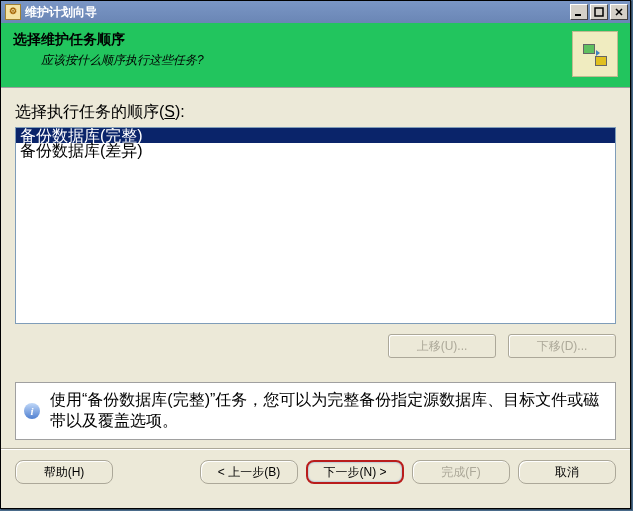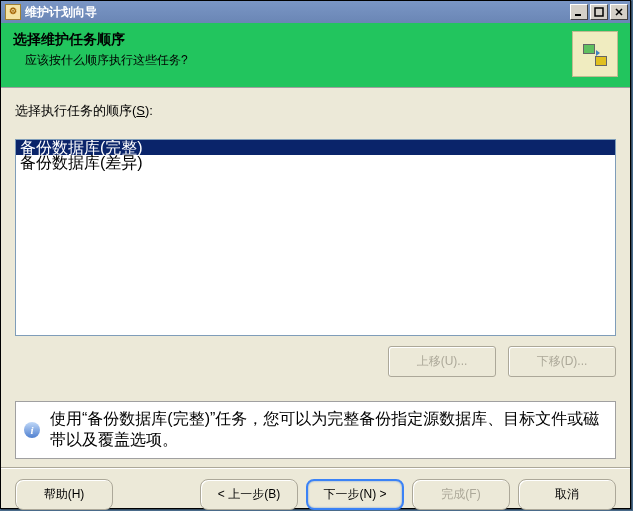--- a/index.html
+++ b/index.html
@@ -66,21 +66,22 @@
   .header-text { flex: 1; }
   .header-title {
     font-size: 14px;
     font-weight: bold;
     color: #000;
     margin-bottom: 3px;
   }
   .header-subtitle {
     font-size: 12px;
     color: #000;
-    margin-left: 12px;
+    margin-left: 28px;
+    font-style: italic;
   }
   .header-icon {
     width: 44px;
     height: 44px;
     background: #f0ecc0;
     border: 1px solid #c0bc90;
     margin-left: 8px;
     position: relative;
   }
   .header-icon .box1, .header-icon .box2 {
@@ -98,22 +99,22 @@
     width: 0; height: 0;
     border-left: 4px solid #4080c0;
     border-top: 3px solid transparent;
     border-bottom: 3px solid transparent;
   }
 
   .content {
     padding: 14px 14px 4px 14px;
   }
   .label-row {
-    font-size: 13px;
-    margin-bottom: 19px;
+    font-size: 16px;
+    margin-bottom: 4px;
   }
   .accel { text-decoration: underline; }
 
   .listbox {
     background: #fff;
     border: 1px solid #7f9db9;
     height: 195px;
     overflow: auto;
   }
   .list-item {
@@ -129,36 +130,36 @@
 
   .move-row {
     display: flex;
     justify-content: flex-end;
     gap: 12px;
     margin-top: 10px;
   }
 
   .btn {
     min-width: 108px;
-    height: 31px;
+    height: 24px;
     background: #ece9d8;
     border: 1px solid #aca899;
     border-radius: 3px;
     font-size: 12px;
     font-family: inherit;
     cursor: pointer;
     padding: 0 8px;
     box-shadow: inset 1px 1px 0 #fff;
   }
   .btn:disabled {
     color: #aca899;
     cursor: default;
   }
   .btn.default {
-    border: 2px solid #3b82f6;
+    border: 2px solid #b91c1c;
     box-shadow: inset 0 0 2px #6090d0;
   }
 
   .info-box {
     margin: 20px 14px 8px 14px;
     background: #fff;
     border: 1px solid #a0a0a0;
     padding: 8px 8px;
     display: flex;
     align-items: center;

